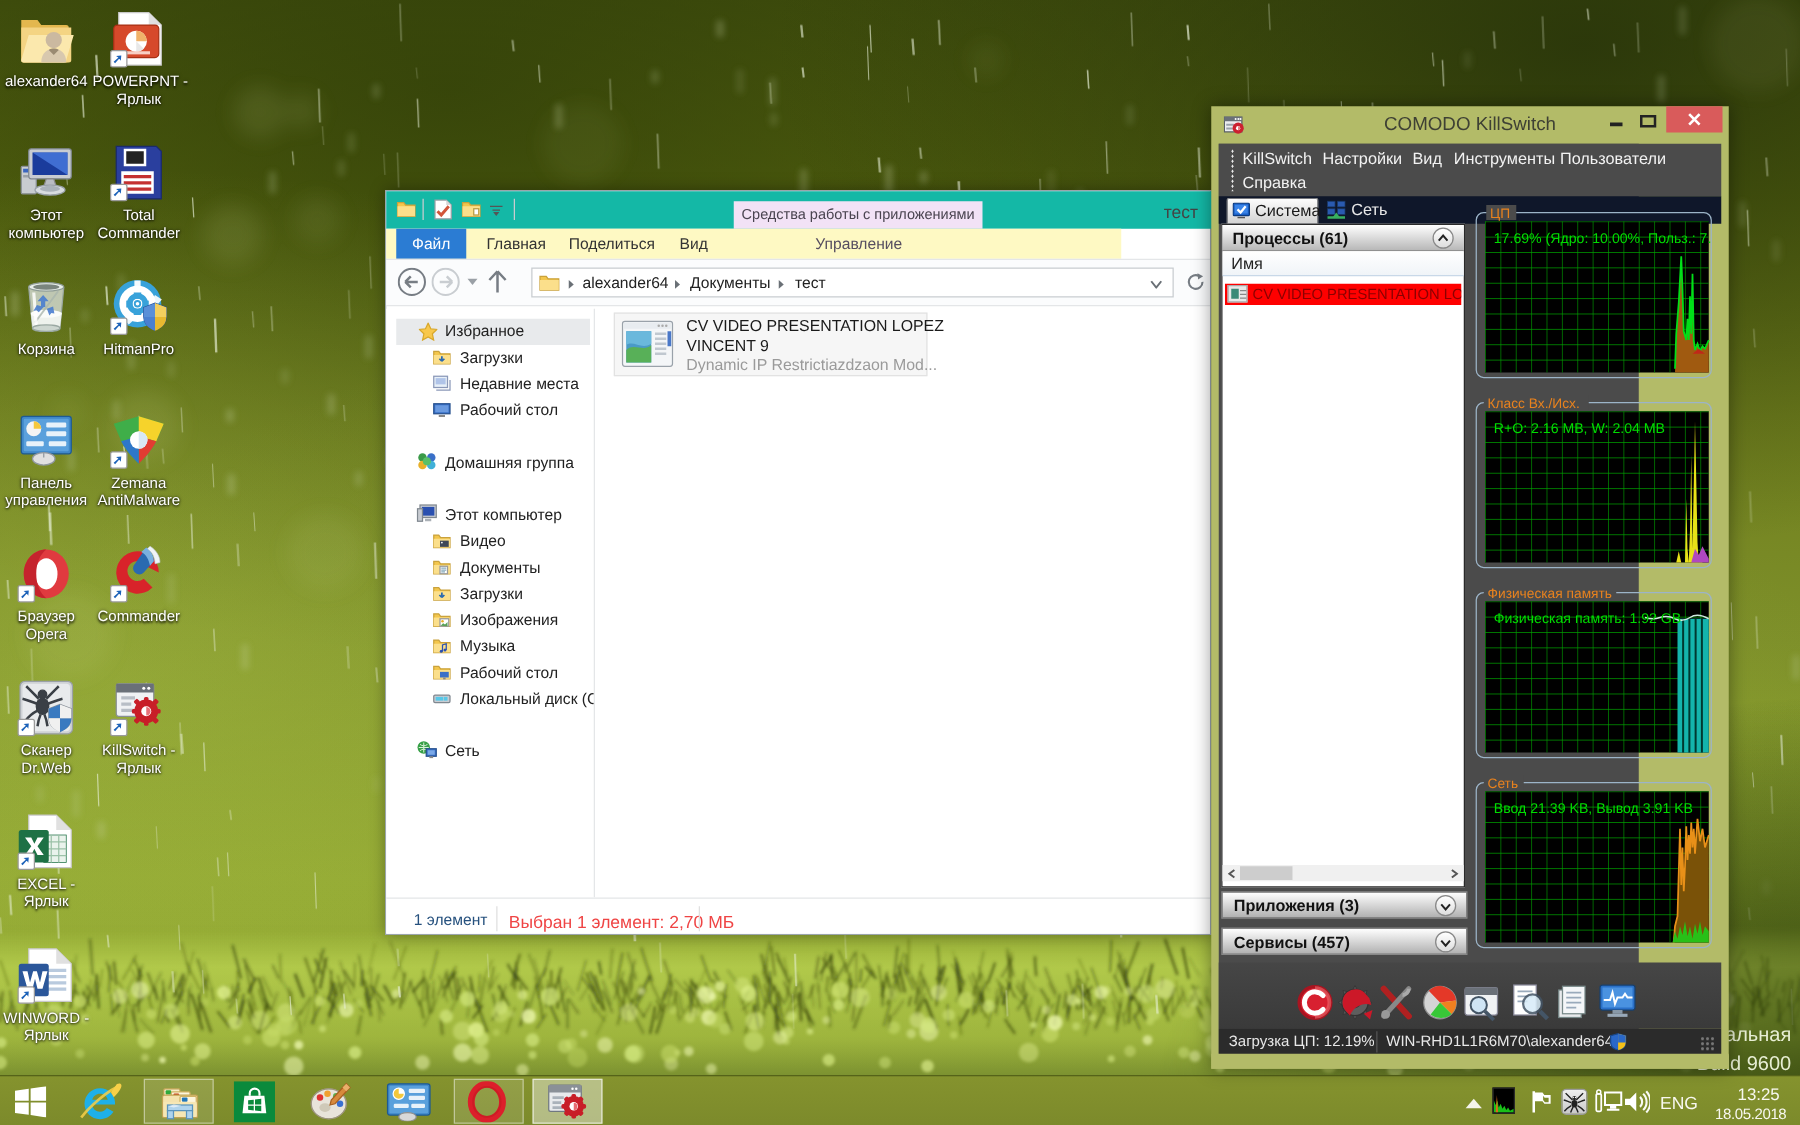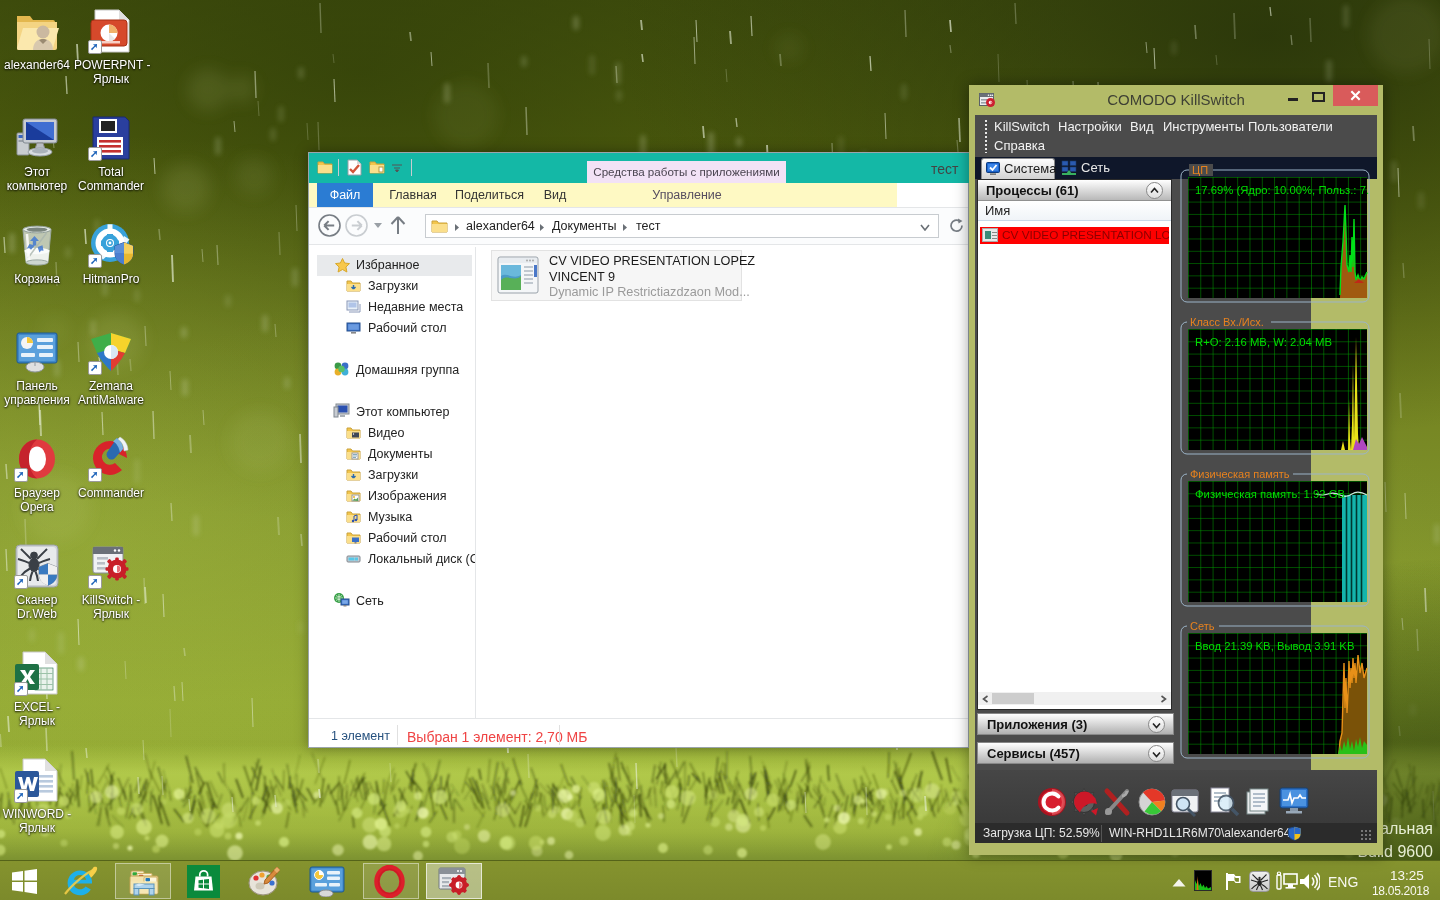--- a/index.html
+++ b/index.html
@@ -2004,21 +2004,21 @@
           <rect x="1" y="2" width="28" height="20" rx="2" fill="#2a70c8" stroke="#18406e"></rect>
           <rect x="3" y="4" width="24" height="16" fill="#4a92e0"></rect>
           <path d="M4 14 h5 l2 -6 2 9 2 -5 h4 l2 -3 2 3 h4" stroke="#fff" stroke-width="1.6" fill="none"></path>
           <rect x="11" y="22" width="8" height="3" fill="#8898a8"></rect>
           <rect x="7" y="25" width="16" height="2.5" fill="#98a8b8"></rect>
         </g>
       </svg>
     </div>
 
     <div class="abs" style="left:0;top:708px;width:402px;height:21px;background:#2b2b2b;color:#e8e8e8;font-size:12px;white-space:nowrap">
-      <div class="abs" style="left:8px;top:3px">Загрузка ЦП: 52.59%</div>
+      <div class="abs" style="left:8px;top:3px">Загрузка ЦП: 12.19%</div>
       <div class="abs" style="left:126px;top:2px;width:1px;height:17px;background:#555"></div>
       <div class="abs" style="left:134px;top:3px">WIN-RHD1L1R6M70\alexander64</div>
       <svg class="abs" style="left:312px;top:3px" width="15" height="15" viewBox="0 0 15 15">
         <path d="M7.5 1 L13.5 2.5 V8 c0 3.5 -3 5.5 -6 6 c-3 -0.5 -6 -2.5 -6 -6 V2.5 Z" fill="#2a68c8" stroke="#1a4888"></path>
         <path d="M7.5 1 L13.5 2.5 V8 c0 3.5 -3 5.5 -6 6 Z" fill="#f4c018"></path>
         <path d="M7.5 1 L13.5 2.5 V8 h-6 Z" fill="#2a68c8"></path>
         <path d="M1.5 2.5 L7.5 1 v7 h6 c0 3.5 -3 5.5 -6 6 Z" fill="#f4c018" opacity="0"></path>
       </svg>
       <div class="abs" style="left:385px;top:6px;width:12px;height:12px;background-image:radial-gradient(circle,#777 1px,transparent 1.3px);background-size:4px 4px"></div>
     </div>

